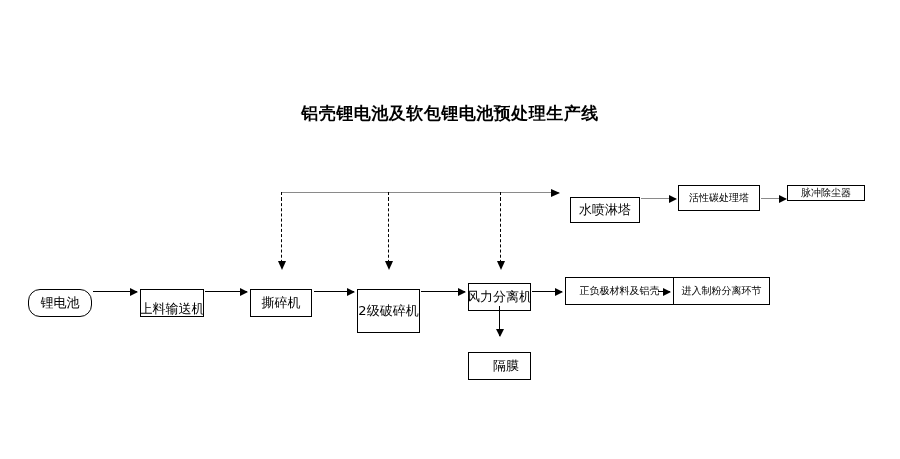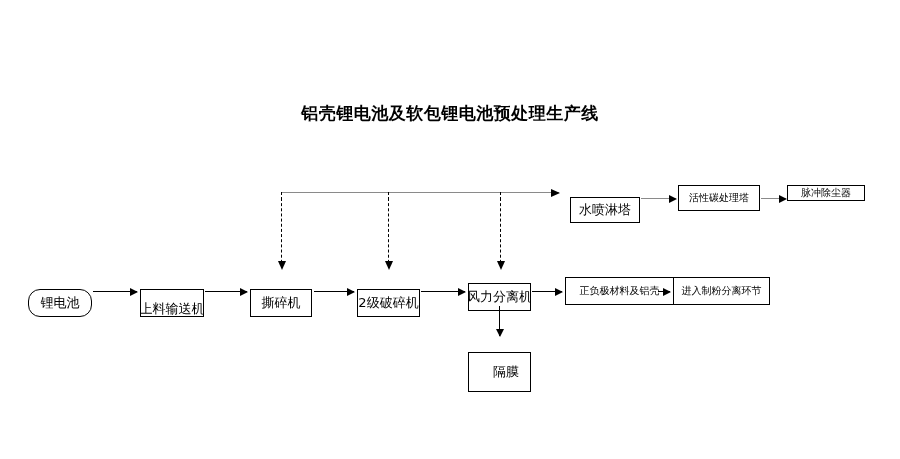--- a/index.html
+++ b/index.html
@@ -170,21 +170,21 @@
   </div>
 
   <div class="arrow-h" style="left:205px; top:291px; width:42px;"></div>
 
   <div class="node md" style="left:250px; top:277px; width:62px; height:28px;">
     <span>撕碎机</span>
   </div>
 
   <div class="arrow-h" style="left:314px; top:291px; width:40px;"></div>
 
-  <div class="node md" style="left:357px; top:277px; width:63px; height:28px;">
+  <div class="node md" style="left:357px; top:277px; width:63px; height:44px;">
     <span>2级破碎机</span>
   </div>
 
   <div class="arrow-h" style="left:421px; top:291px; width:44px;"></div>
 
   <div class="node md" style="left:468px; top:271px; width:63px; height:28px;">
     <span>风力分离机</span>
   </div>
 
   <div class="arrow-h" style="left:532px; top:291px; width:30px;"></div>
@@ -194,17 +194,17 @@
   </div>
 
   <div class="arrow-h" style="left:658px; top:291px; width:12px;"></div>
 
   <div class="node sm" style="left:673px; top:277px; width:97px; height:28px;">
     <span>进入制粉分离环节</span>
   </div>
 
   <div class="arrow-v" style="left:499px; top:306px; height:30px;"></div>
 
-  <div class="node md" style="left:468px; top:340px; width:63px; height:40px;padding-left:13px;">
+  <div class="node md" style="left:468px; top:340px; width:63px; height:28px;padding-left:13px;">
     <span>隔膜</span>
   </div>
 
 </div>
 
 </body></html>

